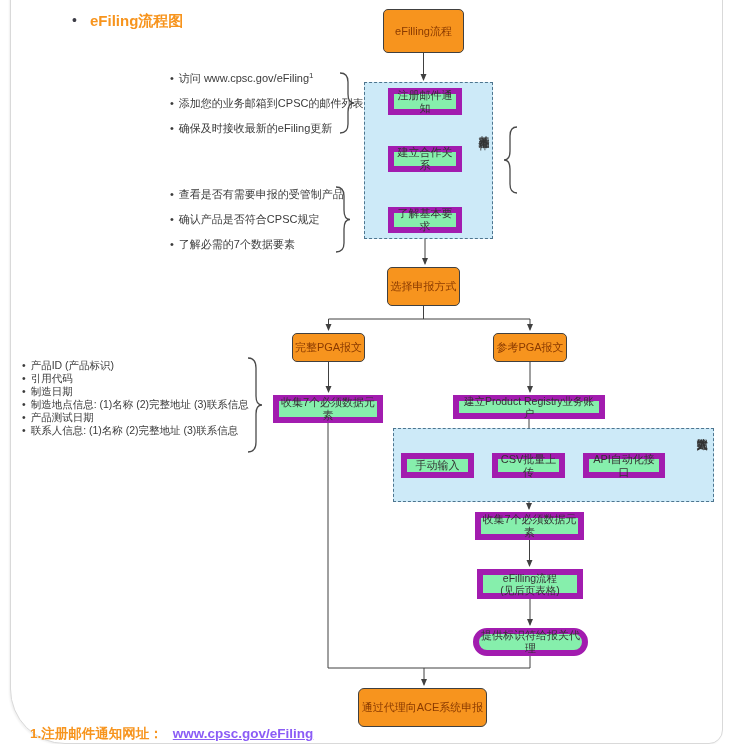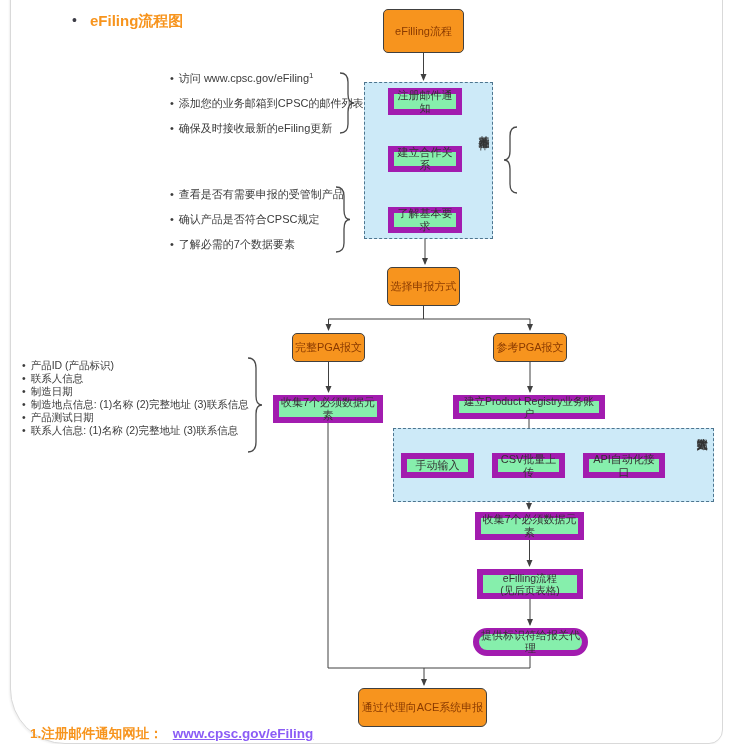--- a/index.html
+++ b/index.html
@@ -131,21 +131,21 @@
 
   <ul class="blist sp24" style="left:170px; top:188px;">
     <li><span>查看是否有需要申报的受管制产品</span></li>
     <li><span>确认产品是否符合CPSC规定</span></li>
     <li><span>了解必需的7个数据要素</span></li>
   </ul>
 
 
   <ul class="blist sp13" style="left:22px; top:359px;">
     <li><span>产品ID (产品标识)</span></li>
-    <li><span>联系人信息</span></li>
+    <li><span>引用代码</span></li>
     <li><span>制造日期</span></li>
     <li><span>制造地点信息: (1)名称 (2)完整地址 (3)联系信息</span></li>
     <li><span>产品测试日期</span></li>
     <li><span>联系人信息: (1)名称 (2)完整地址 (3)联系信息</span></li>
   </ul>
 
   <div class="footer">
     <span>1.注册邮件通知网址：</span><span class="lnk">www.cpsc.gov/eFiling</span>
   </div>
 

